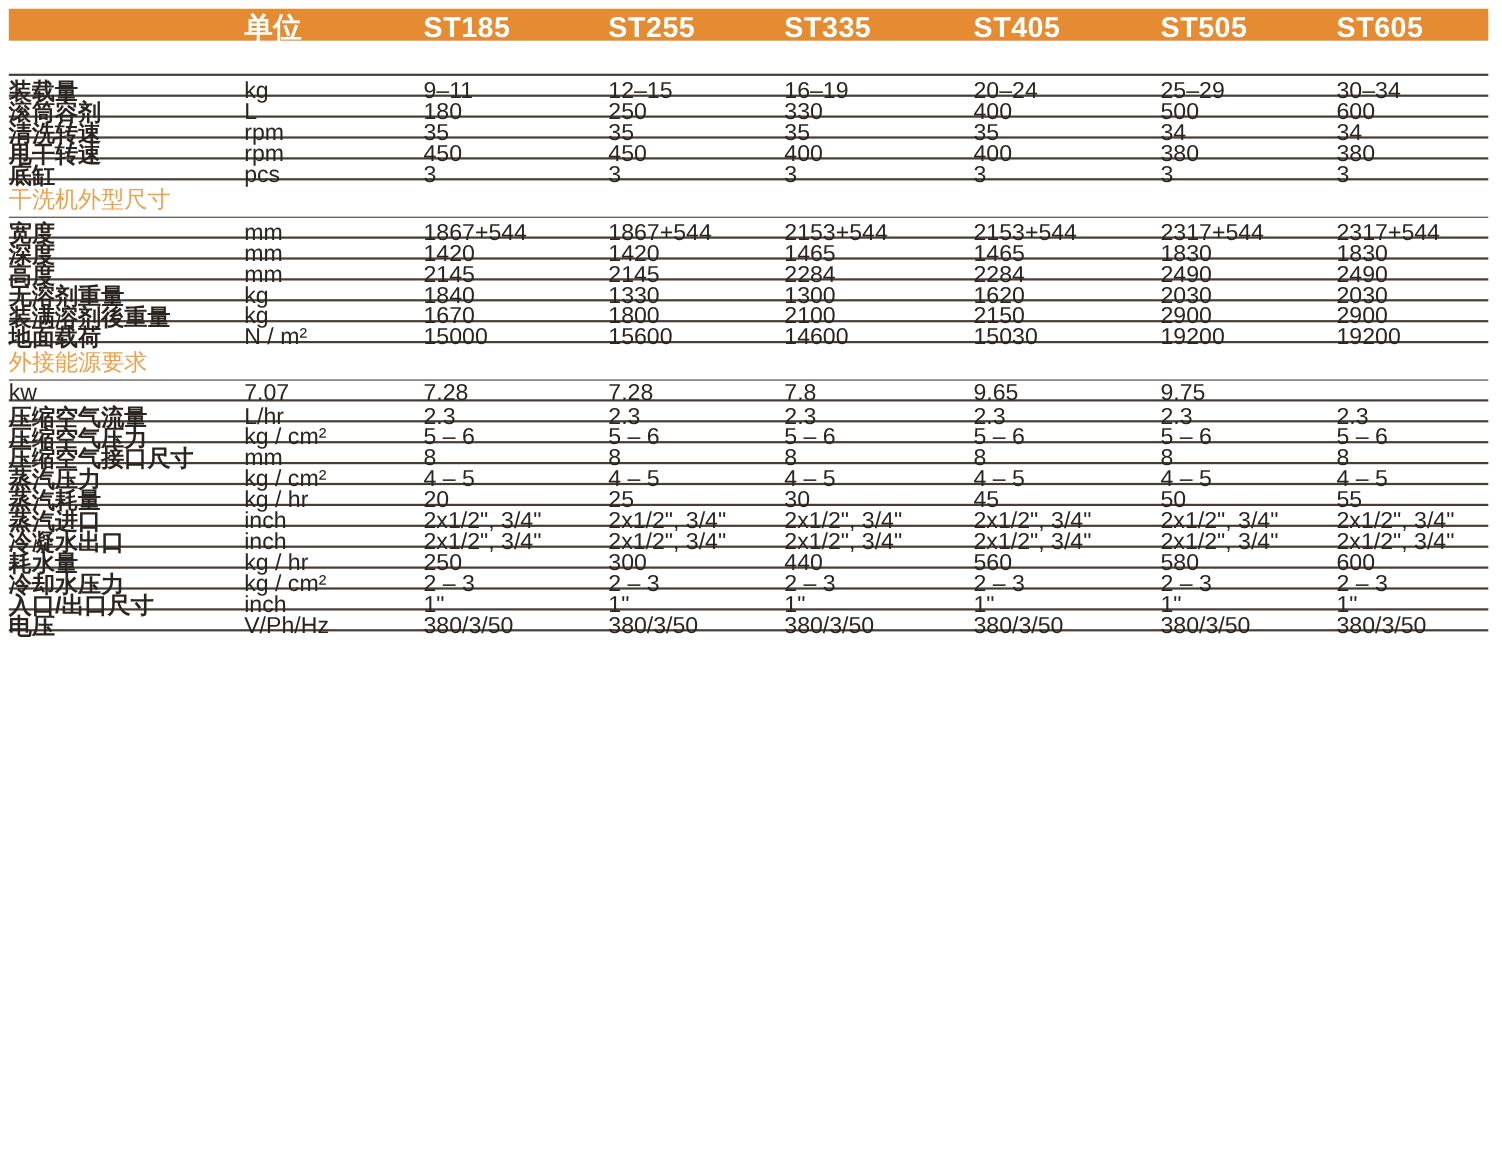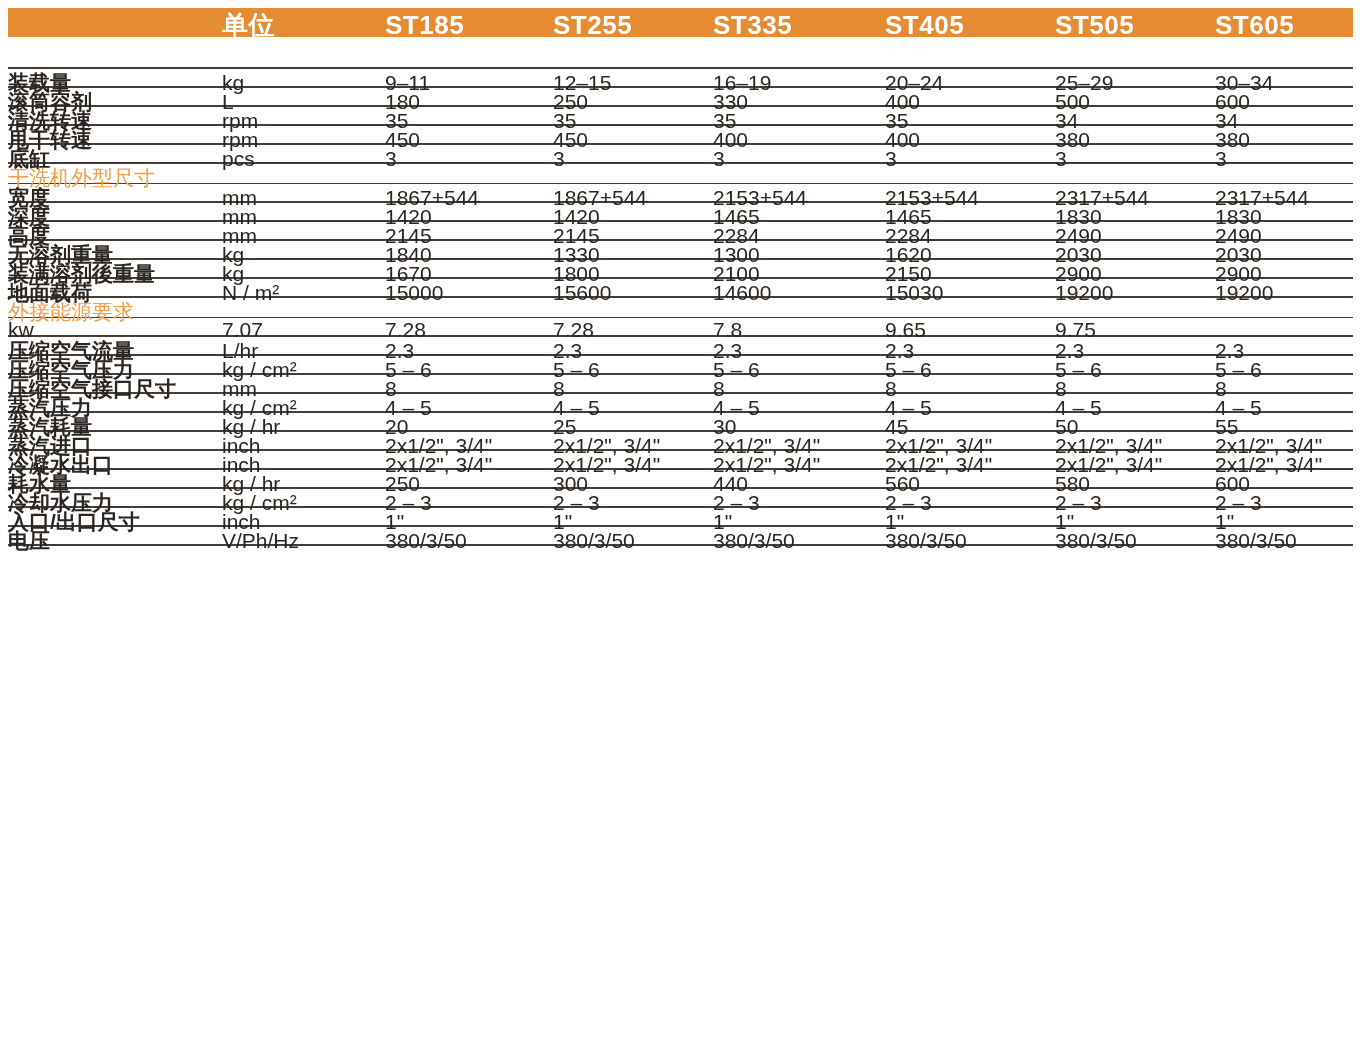--- a/index.html
+++ b/index.html
@@ -43,21 +43,21 @@
     display:grid;
     grid-template-columns:var(--cols);
     height:19px;
     align-items:center;
     border-bottom:2px solid var(--line);
   }
   .cell{white-space:nowrap;overflow:visible;}
   .label{font-weight:bold;font-size:21px;}
   .unit{font-size:21px;}
   .value{font-size:21px;}
-  .section-row{border-bottom:1px solid var(--line);height:20px;}
+  .section-row{border-bottom:1px solid var(--line);height:34px;}
   .section-title{
     grid-column:1/-1;
     color:var(--section);
     font-size:21px;
     font-weight:normal;
   }
   .bold{font-weight:normal;}
 </style>
 </head>
 <body>

